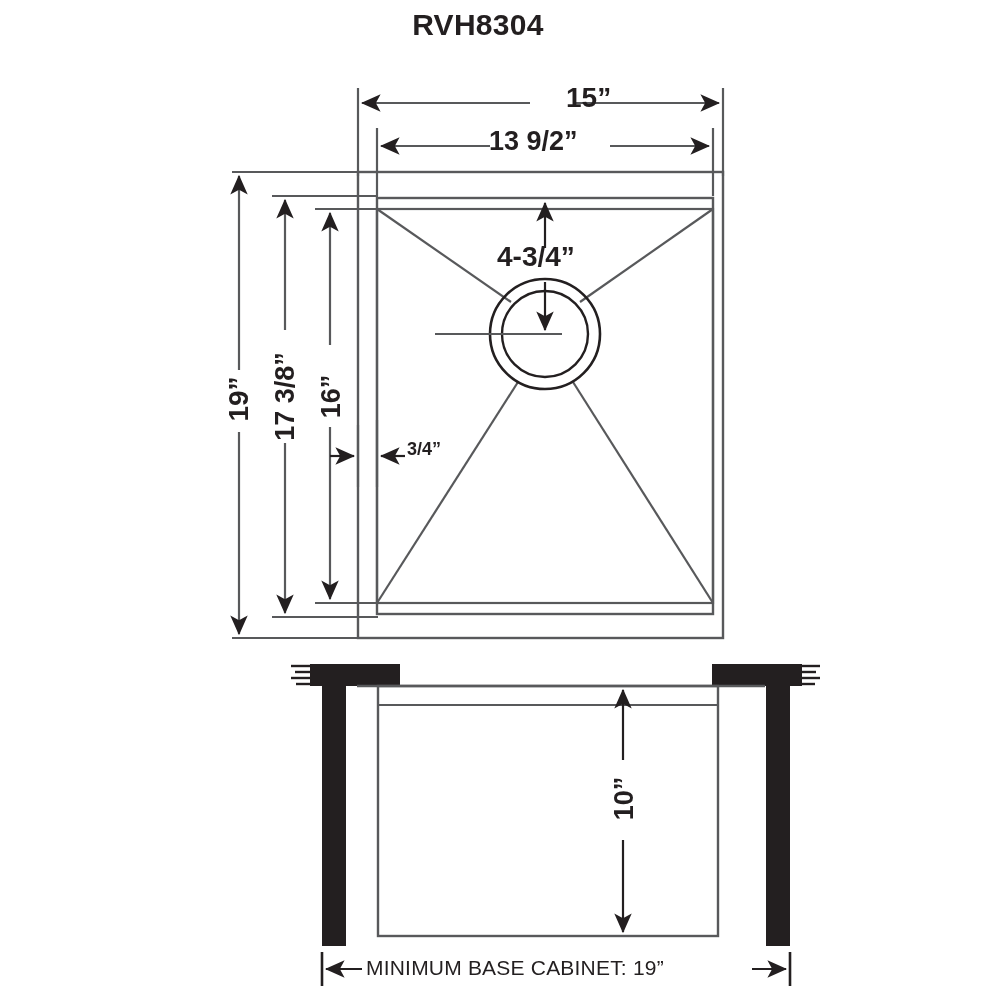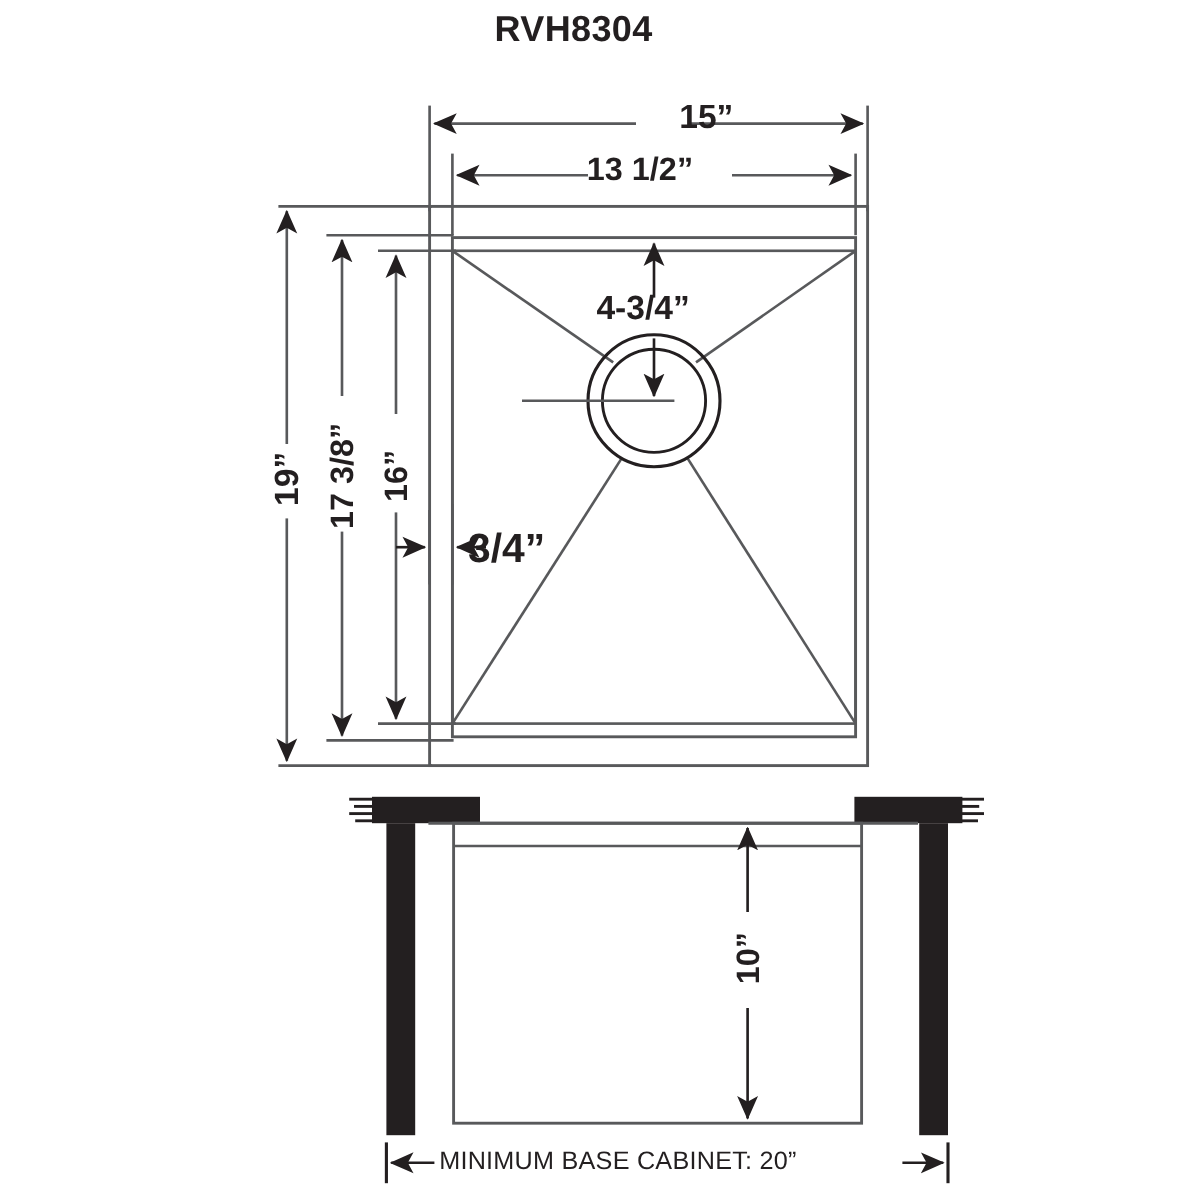--- a/index.html
+++ b/index.html
@@ -154,29 +154,29 @@
 
       <line x1="322" y1="952" x2="322" y2="986" stroke="#231f20" stroke-width="2.6"></line>
       <line x1="790" y1="952" x2="790" y2="986" stroke="#231f20" stroke-width="2.6"></line>
       <line x1="362" y1="969" x2="326" y2="969" stroke="#231f20" stroke-width="2.2" marker-end="url(#arrHead)"></line>
       <line x1="752" y1="969" x2="786" y2="969" stroke="#231f20" stroke-width="2.2" marker-end="url(#arrHead)"></line>
     </g>
   </svg>
 
   <div class="dim-label" style="left: 530px; top: 84px; font-size: 28px; margin-left: 36px;">15”</div>
 
-  <div class="dim-label" style="left: 489px; top: 128px; font-size: 27px;">13 1/2”</div>
+  <div class="dim-label" style="left: 489px; top: 128px; font-size: 27px;">13 9/2”</div>
 
   <div class="dim-label rot90" style="left: 204px; top: 385px; width: 70px; text-align: center; font-size: 28px;">19”</div>
 
   <div class="dim-label rot90" style="left: 227px; top: 383px; width: 117px; text-align: center; font-size: 27px;">17 3/8”</div>
 
   <div class="dim-label rot90" style="left: 296px; top: 383px; width: 70px; text-align: center; font-size: 27px;">16”</div>
 
   <div class="dim-label" style="left: 497px; top: 243px; font-size: 28px; text-align: center;">4-3/4”</div>
 
-  <div class="dim-label" style="left: 390px; top: 440px; font-size: 34px;">3/4”</div>
+  <div class="dim-label" style="left: 407px; top: 440px; font-size: 18px;">3/4”</div>
 
   <div class="dim-label rot90" style="left: 594px; top: 785px; width: 60px; text-align: center; font-size: 27px;">10”</div>
 
-  <div class="cap-label" style="left: 366px; top: 956px;">MINIMUM BASE CABINET: 20”</div>
+  <div class="cap-label" style="left: 366px; top: 956px;">MINIMUM BASE CABINET: 19”</div>
 
 </div>
 
 </body></html>

